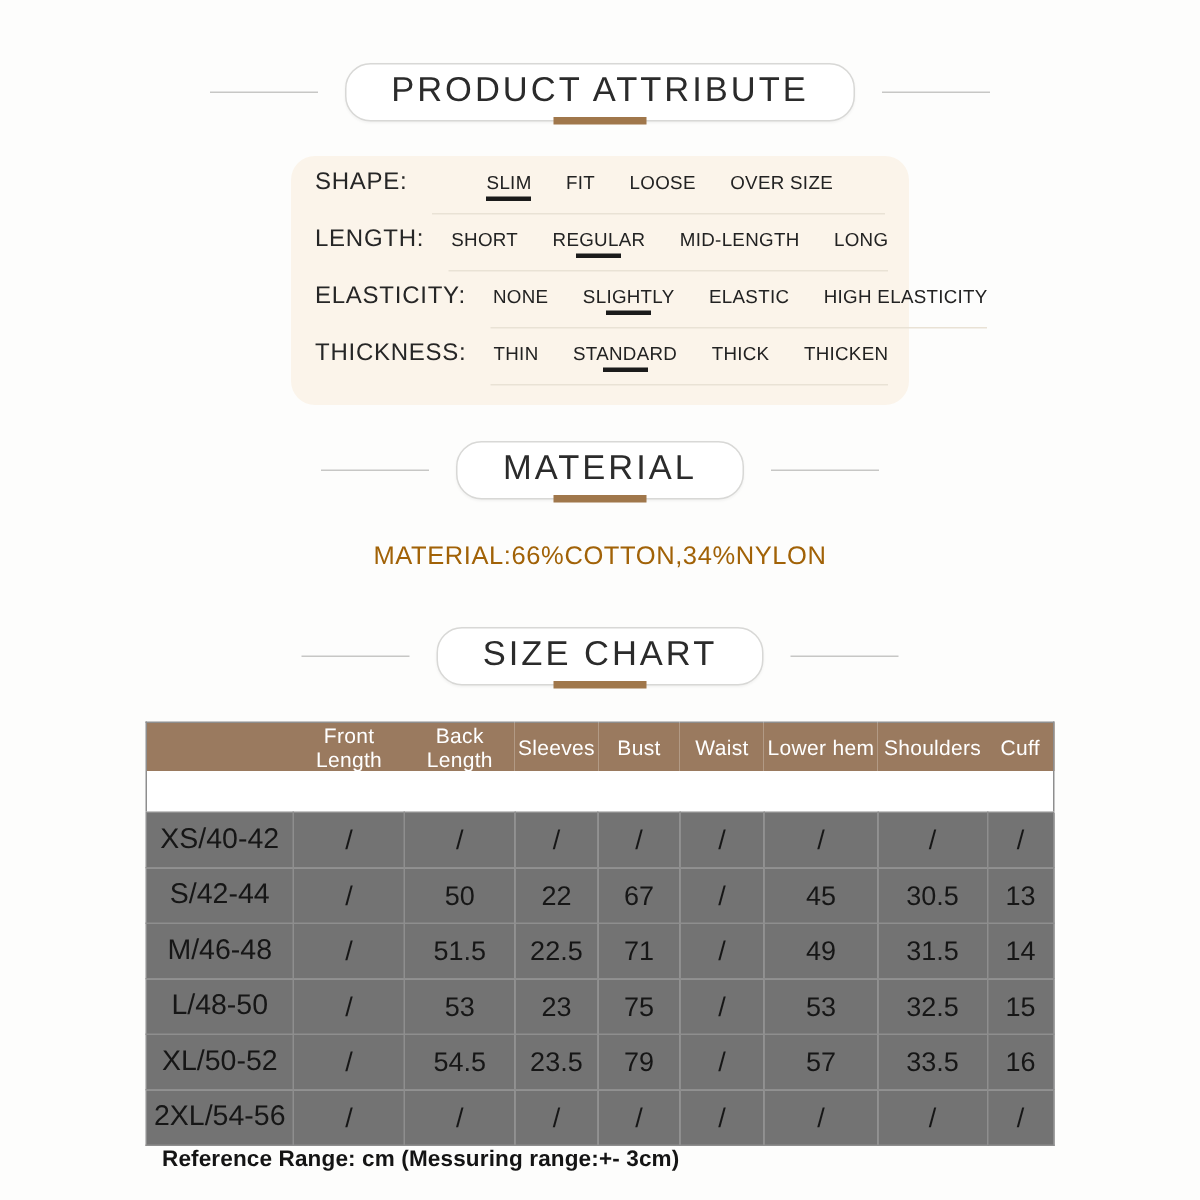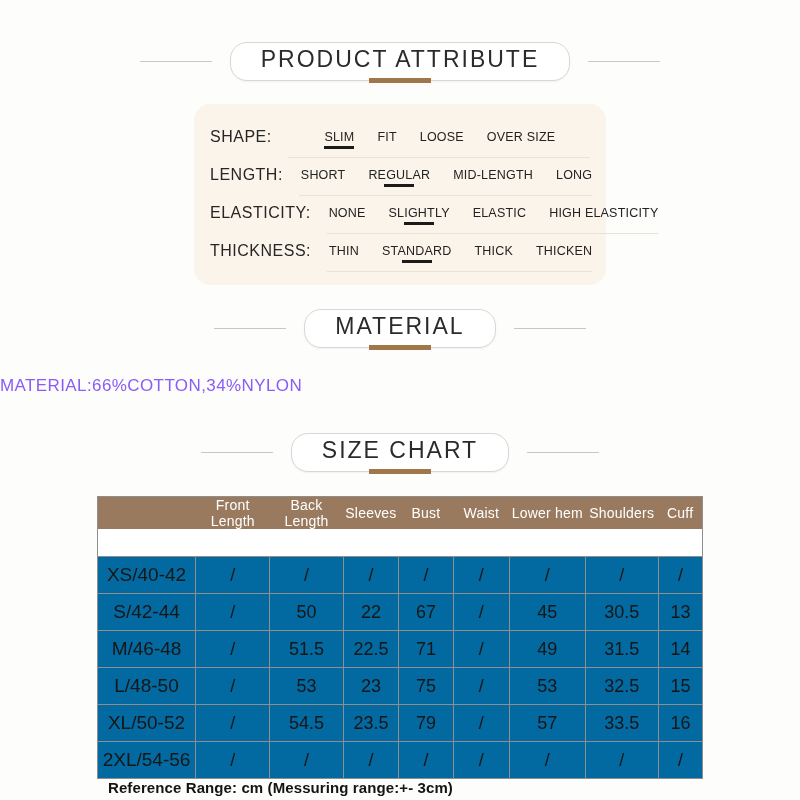--- a/index.html
+++ b/index.html
@@ -31,40 +31,40 @@
     position:absolute; left:50%; bottom:-3px; transform:translateX(-50%);
     width:62px; height:5px; background:#a0774b;
   }
   .row1 { padding-top:42px; }
 
   
   .panel {
     width:412px; margin:23px auto 0;
     background:#fbf4ea;
     border-radius:16px;
-    padding:23px 16px 6px 16px;
+    padding:8px 16px 6px 16px;
     box-sizing:border-box;
   }
   .attr-row { display:flex; align-items:flex-start; margin-bottom:7px; }
   .attr-label { font-size:16px; letter-spacing:0.5px; white-space:nowrap; padding-top:1px; color:#262626; }
   .attr-opts {
     display:flex; gap:23px; margin-left:16px; flex:1;
     border-bottom:1px solid #e9e2d5;
     padding:3px 0 8px 2px;
     justify-content:center;
   }
   .opt { font-size:12.5px; position:relative; padding-bottom:5px; letter-spacing:0.2px; white-space:nowrap; color:#222; }
   .opt.selected::after {
     content:""; position:absolute; left:50%; transform:translateX(-50%);
     bottom:0; width:30px; height:3px; background:#1b1b1b;
   }
 
   
   .row2 { margin-top:24px; }
-  .material-desc { font-size:17px; letter-spacing:0.4px; margin-top:28px; color:#8b5cf6; }
+  .material-desc { text-align:center; font-size:17px; letter-spacing:0.4px; margin-top:28px; color:#a16207; }
 
   
   .row3 { margin-top:37px;text-align:center; }
   table.size-table {
     width:606px; margin:24px auto 0;
     border-collapse:collapse; table-layout:fixed;
     border:1px solid #8e8e8e;
   }
   .size-table col.c0{width:16.2%} .size-table col.c1{width:12.3%}
   .size-table col.c2{width:12.1%} .size-table col.c3{width:9.2%}
@@ -73,21 +73,21 @@
   .size-table col.c8{width:7.3%}
   .size-table thead th {
     background:#9a7a5f; color:#ffffff;
     font-weight:400; font-size:14px; letter-spacing:0.2px;
     height:17px; border:none; padding:0;
   }
   .size-table tr.spacer td { height:27px; border:none; border-bottom:1px solid #8e8e8e; background:#fff; }
   .size-table tbody td {
     border:1px solid #8e8e8e;
     text-align:center; vertical-align:middle;
-    height:36px; font-size:18px; color:#161616; background:#0369a1; padding:0;
+    height:36px; font-size:18px; color:#161616; background:#737373; padding:0;
   }
   .size-table tbody td.size-cell { font-size:19px; }
   .footnote { margin:0 0 0 108px; font-size:15px; font-weight:700; color:#141414; letter-spacing:0.1px; }
 </style>
 </head>
 <body>
 
 <div class="page">
 
   <div class="pill-row row1">

